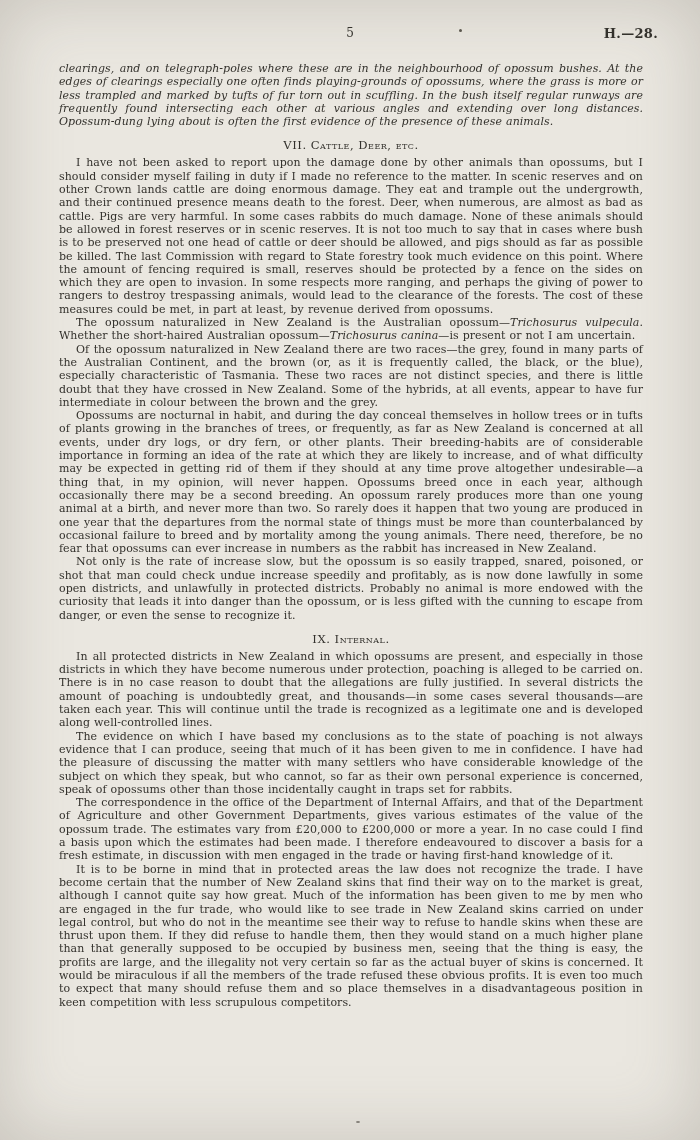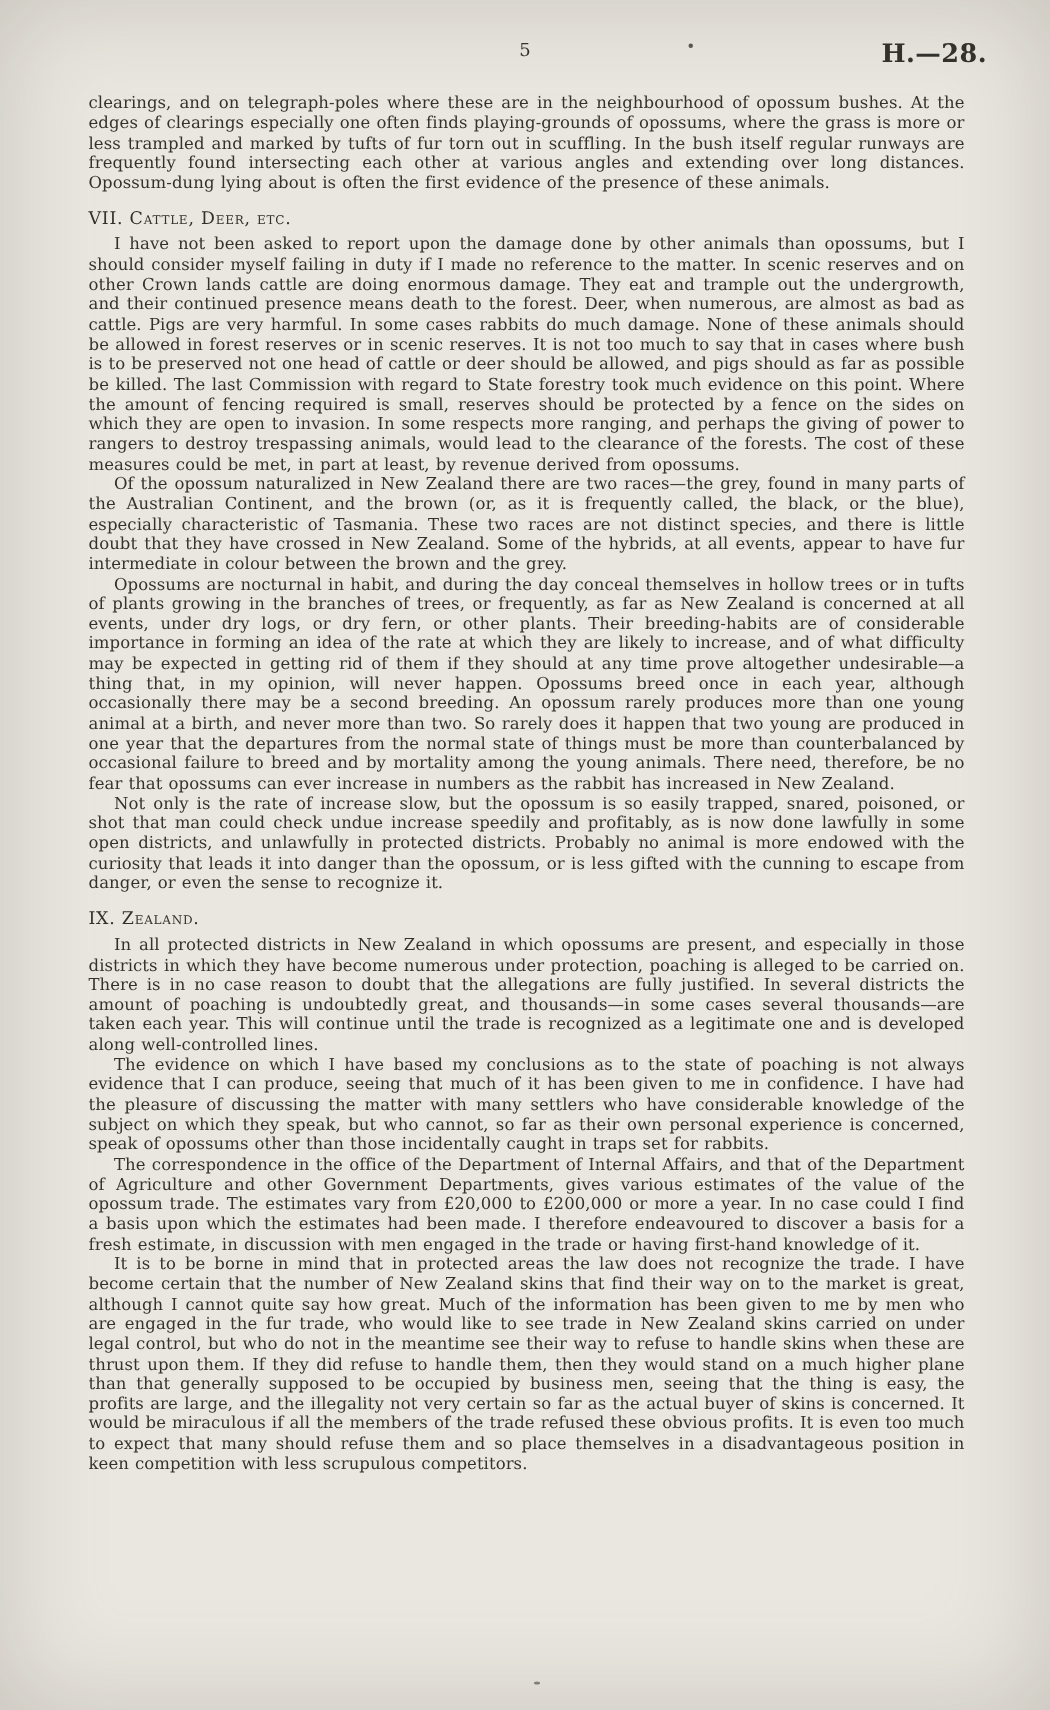--- a/index.html
+++ b/index.html
@@ -22,44 +22,44 @@
   }
   .page-number {
     position: absolute;
     left: 0; right: 0;
     text-align: center;
     font-size: 12px;
   }
   .doc-ref {
     position: absolute;
     right: 2px; top: 0;
-    font-size: 17px;
+    font-size: 13px;
     font-weight: 700;
     letter-spacing: 0.3px;
   }
   .content {
     padding: 0 57px 0 59px;
   }
   .para {
     margin: 0;
     font-size: 11px;
     line-height: 13.3px;
     text-align: justify;
     text-indent: 17px;
     letter-spacing: 0.05px;
     word-spacing: 0.5px;
   }
-  .para.no-indent { text-indent: 0; }
+  .para.no-indent { text-indent: 0; font-style: italic; }
   .sec-heading {
     margin: 10px 0 4px 0;
     font-size: 11.6px;
     font-weight: 400;
     font-variant: small-caps;
     letter-spacing: 0.5px;
-    text-align: left;
+    text-align: center;
     line-height: 14px;
   }
   .species { font-style: italic; }
   .speck {
     position: absolute;
     background: #5a564e;
     border-radius: 50%;
   }
   .speck-top { left: 459px; top: 29px; width: 3px; height: 3px; }
   .speck-bottom { left: 356px; top: 1121px; width: 4px; height: 2px; opacity: 0.7; }
@@ -79,27 +79,28 @@
   <div class="content">
 
     <p class="para no-indent">clearings, and on telegraph-poles where these are in the neighbourhood of opossum bushes.  At the edges of clearings especially one often finds playing-grounds of opossums, where the grass is more or less trampled and marked by tufts of fur torn out in scuffling.  In the bush itself regular runways are frequently found intersecting each other at various angles and extending over long distances. Opossum-dung lying about is often the first evidence of the presence of these animals.</p>
 
     <section>
       <h2 class="sec-heading">VII. Cattle, Deer, etc.</h2>
       <p class="para">I have not been asked to report upon the damage done by other animals than opossums, but I should consider myself failing in duty if I made no reference to the matter.  In scenic reserves and on other Crown lands cattle are doing enormous damage.  They eat and trample out the undergrowth, and their continued presence means death to the forest.  Deer, when numerous, are almost as bad as cattle.  Pigs are very harmful.  In some cases rabbits do much damage.  None of these animals should be allowed in forest reserves or in scenic reserves.  It is not too much to say that in cases where bush is to be preserved not one head of cattle or deer should be allowed, and pigs should as far as possible be killed.  The last Commission with regard to State forestry took much evidence on this point.  Where the amount of fencing required is small, reserves should be protected by a fence on the sides on which they are open to invasion.  In some respects more ranging, and perhaps the giving of power to rangers to destroy trespassing animals, would lead to the clearance of the forests. The cost of these measures could be met, in part at least, by revenue derived from opossums.</p>
     </section>
 
     <section>
+      <p class="para"><span>The opossum naturalized in New Zealand is the Australian opossum—</span><em class="species">Trichosurus vulpecula</em><span>. Whether the short-haired Australian opossum—</span><em class="species">Trichosurus canina</em><span>—is present or not I am uncertain.</span></p>
       <p class="para">Of the opossum naturalized in New Zealand there are two races—the grey, found in many parts of the Australian Continent, and the brown (or, as it is frequently called, the black, or the blue), especially characteristic of Tasmania.  These two races are not distinct species, and there is little doubt that they have crossed in New Zealand.  Some of the hybrids, at all events, appear to have fur intermediate in colour between the brown and the grey.</p>
       <p class="para">Opossums are nocturnal in habit, and during the day conceal themselves in hollow trees or in tufts of plants growing in the branches of trees, or frequently, as far as New Zealand is concerned at all events, under dry logs, or dry fern, or other plants.  Their breeding-habits are of considerable importance in forming an idea of the rate at which they are likely to increase, and of what difficulty may be expected in getting rid of them if they should at any time prove altogether undesirable—a thing that, in my opinion, will never happen.  Opossums breed once in each year, although occasionally there may be a second breeding.  An opossum rarely produces more than one young animal at a birth, and never more than two.  So rarely does it happen that two young are produced in one year that the departures from the normal state of things must be more than counterbalanced by occasional failure to breed and by mortality among the young animals.  There need, therefore, be no fear that opossums can ever increase in numbers as the rabbit has increased in New Zealand.</p>
       <p class="para">Not only is the rate of increase slow, but the opossum is so easily trapped, snared, poisoned, or shot that man could check undue increase speedily and profitably, as is now done lawfully in some open districts, and unlawfully in protected districts.  Probably no animal is more endowed with the curiosity that leads it into danger than the opossum, or is less gifted with the cunning to escape from danger, or even the sense to recognize it.</p>
     </section>
 
     <section>
-      <h2 class="sec-heading">IX. Zealand.</h2>
+      <h2 class="sec-heading">IX. Internal.</h2>
       <p class="para">In all protected districts in New Zealand in which opossums are present, and especially in those districts in which they have become numerous under protection, poaching is alleged to be carried on.  There is in no case reason to doubt that the allegations are fully justified.  In several districts the amount of poaching is undoubtedly great, and thousands—in some cases several thousands—are taken each year.  This will continue until the trade is recognized as a legitimate one and is developed along well-controlled lines.</p>
       <p class="para">The evidence on which I have based my conclusions as to the state of poaching is not always evidence that I can produce, seeing that much of it has been given to me in confidence.  I have had the pleasure of discussing the matter with many settlers who have considerable knowledge of the subject on which they speak, but who cannot, so far as their own personal experience is concerned, speak of opossums other than those incidentally caught in traps set for rabbits.</p>
     </section>
 
     <section>
       <p class="para">The correspondence in the office of the Department of Internal Affairs, and that of the Department of Agriculture and other Government Departments, gives various estimates of the value of the opossum trade.  The estimates vary from £20,000 to £200,000 or more a year.  In no case could I find a basis upon which the estimates had been made.  I therefore endeavoured to discover a basis for a fresh estimate, in discussion with men engaged in the trade or having first-hand knowledge of it.</p>
       <p class="para">It is to be borne in mind that in protected areas the law does not recognize the trade.  I have become certain that the number of New Zealand skins that find their way on to the market is great, although I cannot quite say how great.  Much of the information has been given to me by men who are engaged in the fur trade, who would like to see trade in New Zealand skins carried on under legal control, but who do not in the meantime see their way to refuse to handle skins when these are thrust upon them.  If they did refuse to handle them, then they would stand on a much higher plane than that generally supposed to be occupied by business men, seeing that the thing is easy, the profits are large, and the illegality not very certain so far as the actual buyer of skins is concerned.  It would be miraculous if all the members of the trade refused these obvious profits.  It is even too much to expect that many should refuse them and so place themselves in a disadvantageous position in keen competition with less scrupulous competitors.</p>
     </section>
 
   </div>

